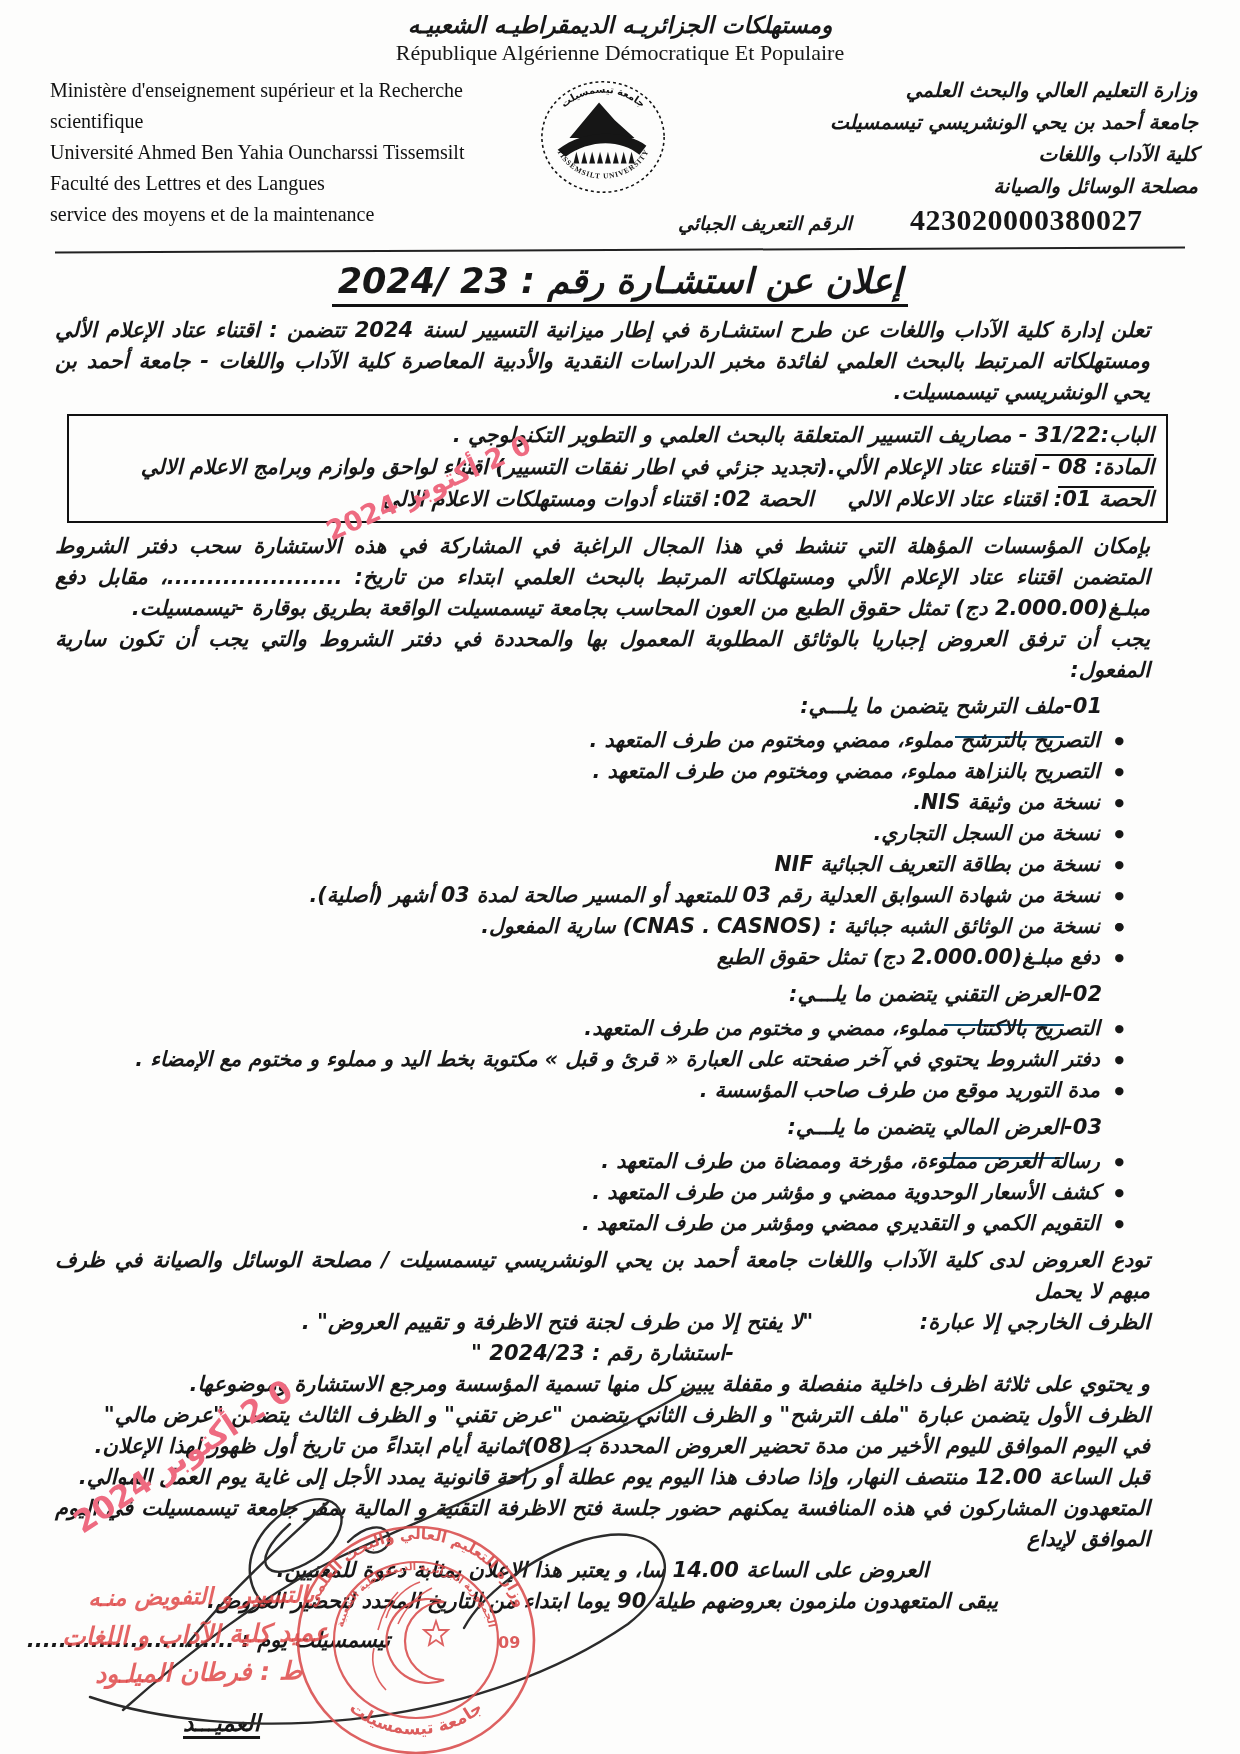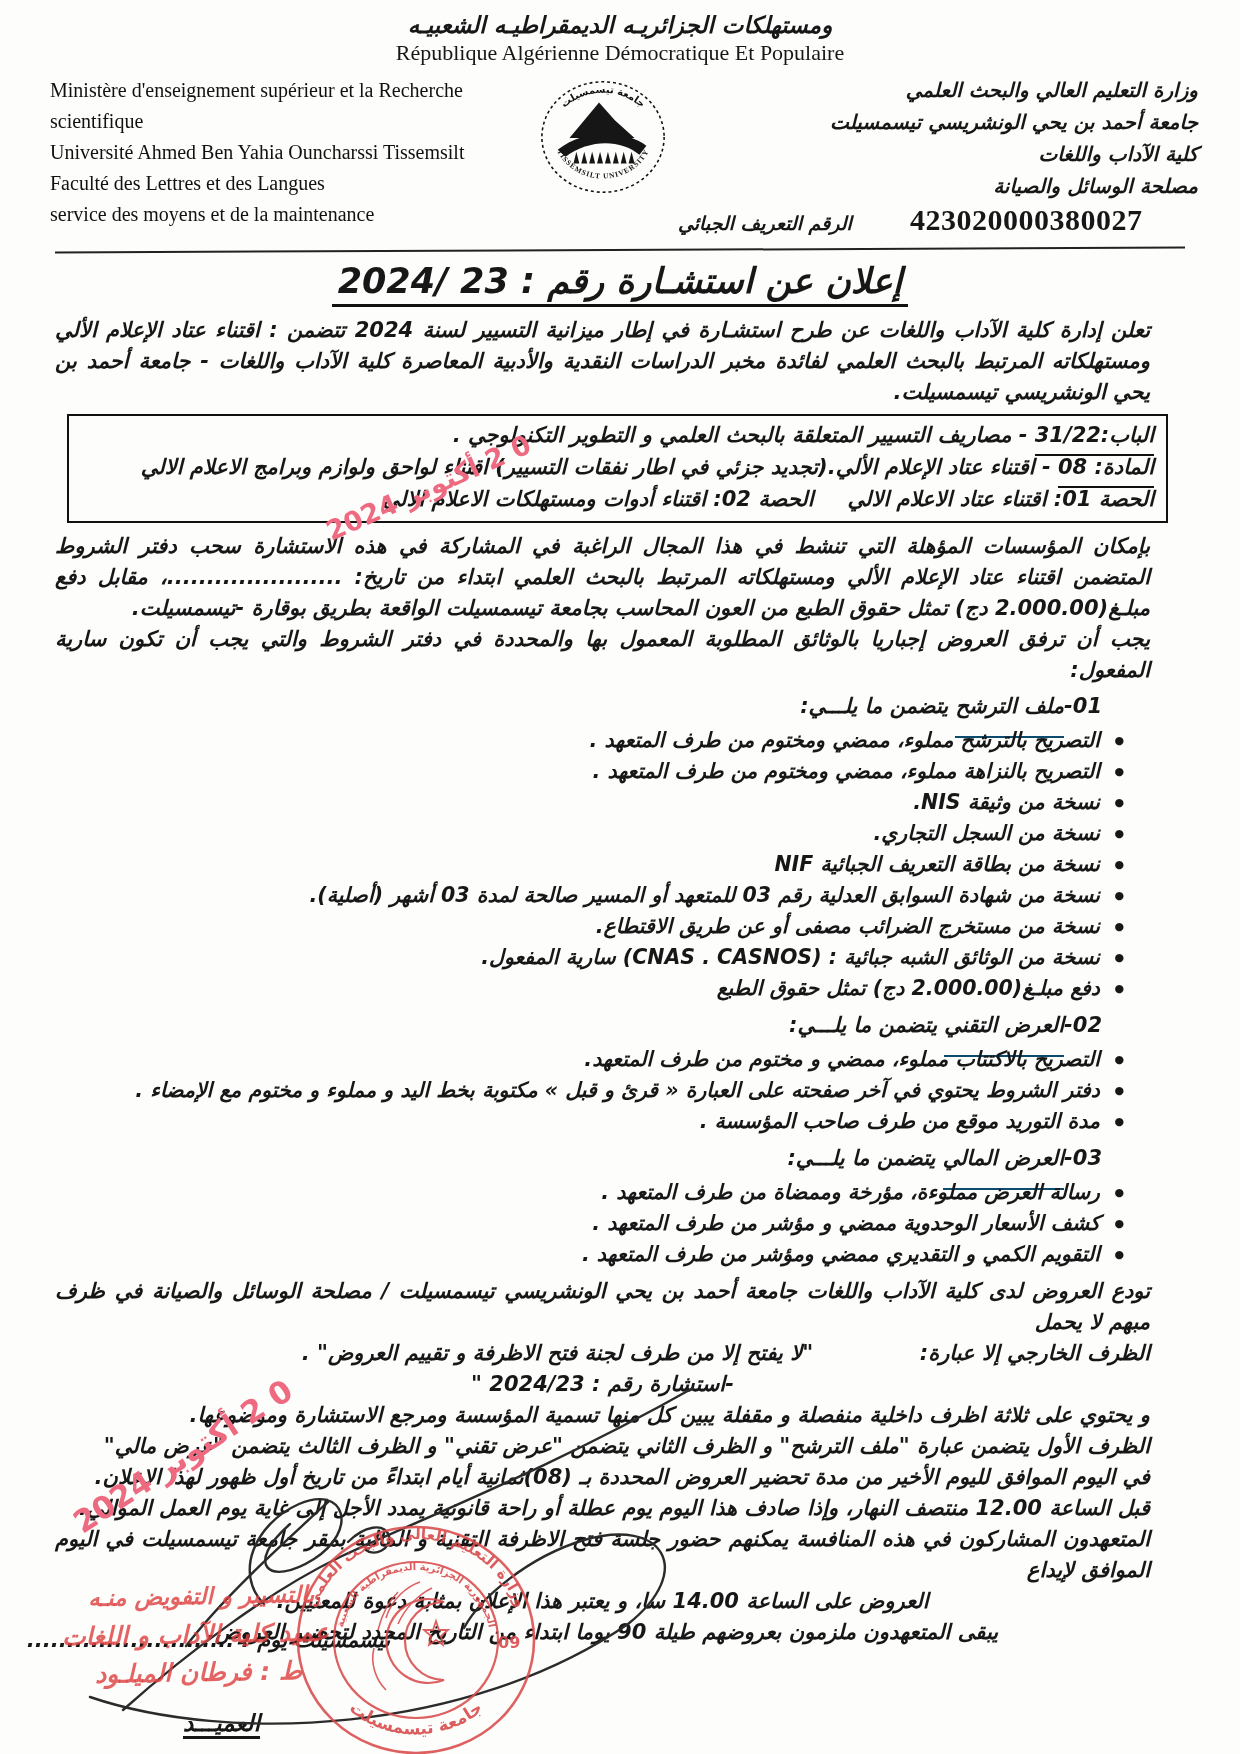--- a/index.html
+++ b/index.html
@@ -137,21 +137,21 @@
     <div class="sec-head">
       <span class="ltrseg">01-</span><span class="und">ملف الترشح</span><span> يتضمن ما يلـــي:</span>
     </div>
     <ul class="blts">
       <li><span class="blt">●</span><span>التصريح بالترشح مملوء، ممضي ومختوم من طرف المتعهد .</span></li>
       <li><span class="blt">●</span><span>التصريح بالنزاهة مملوء، ممضي ومختوم من طرف المتعهد .</span></li>
       <li><span class="blt">●</span><span>نسخة من وثيقة NIS.</span></li>
       <li><span class="blt">●</span><span>نسخة من السجل التجاري.</span></li>
       <li><span class="blt">●</span><span>نسخة من بطاقة التعريف الجبائية NIF</span></li>
       <li><span class="blt">●</span><span>نسخة من شهادة السوابق العدلية رقم 03 للمتعهد أو المسير صالحة لمدة 03 أشهر (أصلية).</span></li>
-      <li><span class="blt">●</span><span>نسخة من مستخرج الضرائب مصفى أو عن طريق الاقتطاع.</span></li>
+      <li><span class="blt">●</span></li>
       <li><span class="blt">●</span><span>نسخة من الوثائق الشبه جبائية : (CNAS . CASNOS) سارية المفعول.</span></li>
       <li><span class="blt">●</span><span>دفع مبلـغ(2.000.00 دج) تمثل حقوق الطبع</span></li>
     </ul>
 
     <div class="sec-head">
       <span class="ltrseg">02-</span><span class="und">العرض التقني</span><span> يتضمن ما يلـــي:</span>
     </div>
     <ul class="blts">
       <li><span class="blt">●</span><span>التصريح بالاكتتاب مملوء، ممضي و مختوم من طرف المتعهد.</span></li>
       <li><span class="blt">●</span><span>دفتر الشروط يحتوي في آخر صفحته على العبارة « قرئ و قبل » مكتوبة بخط اليد و مملوء و مختوم مع الإمضاء .</span></li>

